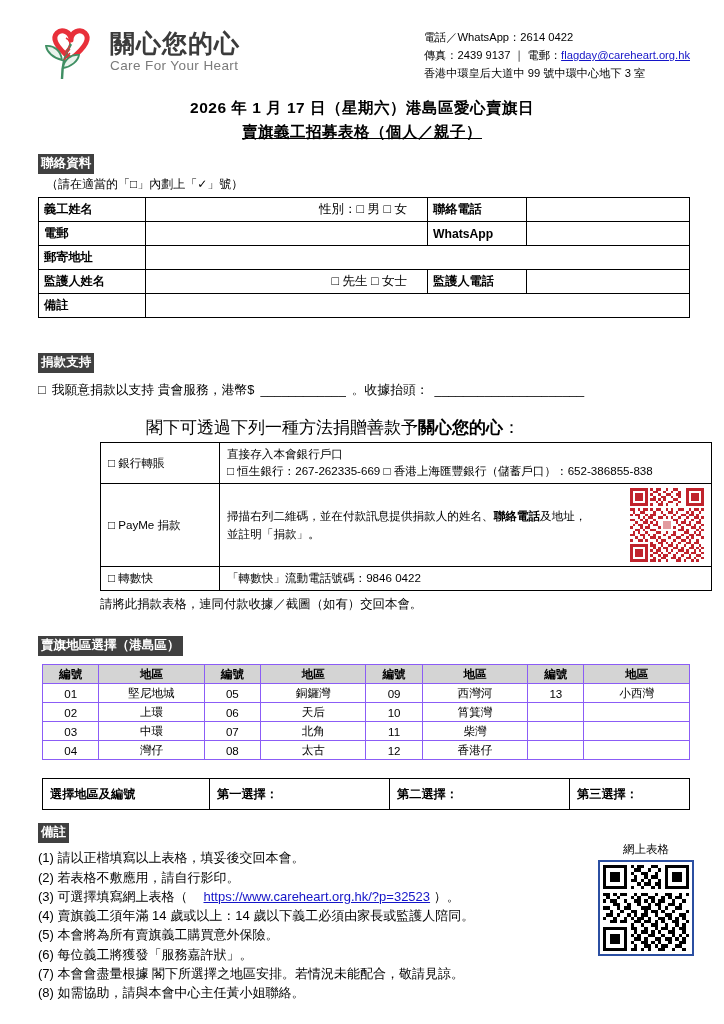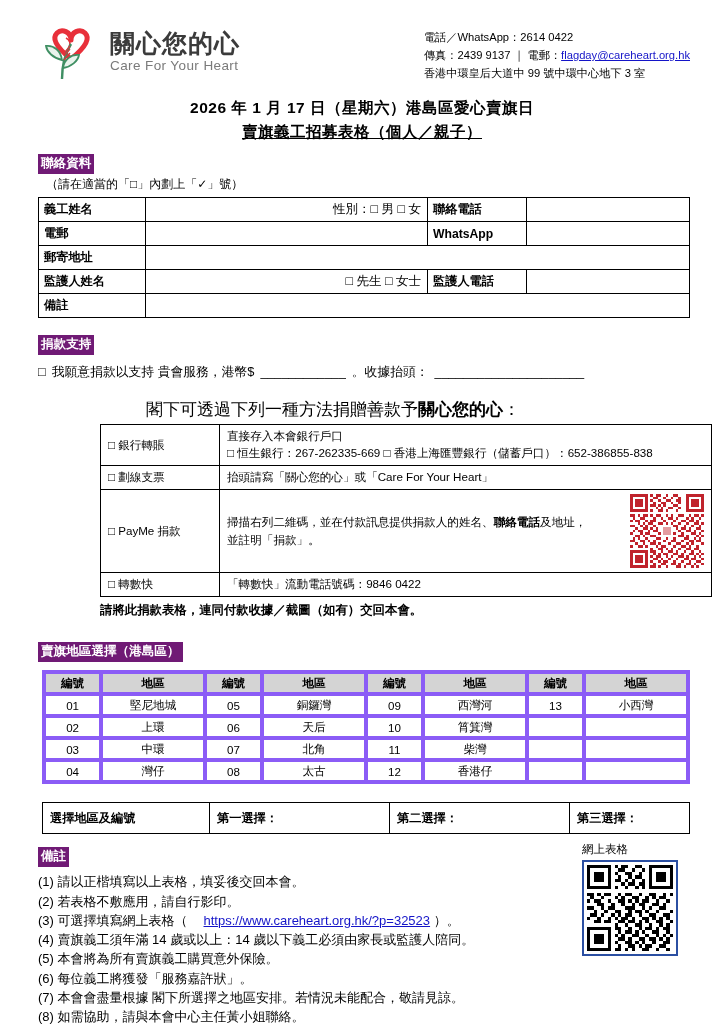--- a/index.html
+++ b/index.html
@@ -22,59 +22,59 @@
   .logo-text-cn { font-size: 25px; font-weight: bold; letter-spacing: 1px; color: #3b3b3b; line-height: 1.05; }
   .logo-text-en { font-size: 13.5px; color: #7a7a7a; letter-spacing: 0.4px; line-height: 1.2; margin-top: 1px; }
   .contact { text-align: left; font-size: 11.2px; line-height: 1.62; padding-top: 6px; }
   .contact a { color: #1414c8; text-decoration: underline; }
 
   
   .doc-title { text-align: center; font-size: 15.5px; font-weight: bold; margin-top: 14px; line-height: 1.55; letter-spacing: .5px; }
   .doc-title .u { text-decoration: underline; }
 
   
-  .sec-head { display: inline-block; background: #701a75; color: #ffffff; font-weight: bold; font-size: 12.6px; padding: 1px 3px 2px 3px; }
+  .sec-head { display: inline-block; background: #404040; color: #ffffff; font-weight: bold; font-size: 12.6px; padding: 1px 3px 2px 3px; }
   .sec-wrap { padding: 0 34px 0 38px; }
   .subnote { font-size: 12px; margin: 2px 0 4px 8px; }
 
   
   table { border-collapse: collapse; width: 100%; font-size: 12px; }
   .t-contact td { border: 1px solid #000; height: 21px; padding: 1px 5px; vertical-align: middle; }
   .t-contact td.lbl { width: 96px; font-weight: bold; font-size: 12.2px; white-space: nowrap; }
-  .t-contact td.mid { text-align: right; padding-right: 6px; }
+  .t-contact td.mid { text-align: right; padding-right: 20px; }
   .t-contact td.lbl2 { width: 88px; font-weight: bold; font-size: 12.2px; white-space: nowrap; }
   .t-contact td.val { width: 152px; }
   .cb { font-size: 12.5px; }
 
   
   .don-line { font-size: 12.8px; margin-top: 9px; display: flex; align-items: baseline; gap: 6px; }
   .don-note { font-size: 10.8px; margin: 2px 0 0 30px; }
   .route-line { font-size: 17px; margin: 17px 0 3px 108px; }
   .route-line b { font-weight: bold; }
 
   .t-pay { width: 612px; margin-left: 62px; }
   .t-pay td { border: 1px solid #000; font-size: 11.6px; padding: 4px 7px; vertical-align: middle; }
   .t-pay td.m { width: 104px; white-space: nowrap; }
   .t-pay .qrcell { position: relative; }
-  .submit-line { font-size: 12.4px; font-weight: bold; margin: 5px 0 0 62px; }
+  .submit-line { font-size: 12.4px; font-weight: normal; margin: 5px 0 0 62px; }
 
   
   .t-dist { width: 648px; margin-left: 4px; font-size: 11.6px; }
-  .t-dist th, .t-dist td { border: 4px solid #8b5cf6; height: 18px; text-align: center; padding: 0; }
+  .t-dist th, .t-dist td { border: 1px solid #8b5cf6; height: 18px; text-align: center; padding: 0; }
   .t-dist th { background: #d4d4d4; font-weight: bold; }
   .t-dist .w-no { width: 56px; }
   .t-dist .w-dist { width: 106px; }
 
   .t-choice { width: 648px; margin-left: 4px; font-size: 12.2px; margin-top: 18px; }
   .t-choice td { border: 1px solid #000; height: 26px; padding: 2px 7px; font-weight: bold; vertical-align: middle; }
 
   
   .remarks { font-size: 13px; line-height: 1.48; margin-top: 5px; }
   .remarks a { color: #1414c8; text-decoration: underline; padding-left: 16px; }
-  .qr-online { position: absolute; right: 46px; top: 842px; text-align: left; }
+  .qr-online { position: absolute; right: 30px; top: 842px; text-align: center; }
   .qr-online .cap { font-size: 11.5px; margin-bottom: 3px; }
   .footer { position: absolute; left: 40px; right: 36px; bottom: 22px; display: flex; justify-content: space-between; font-size: 11px; }
 
   
   .qr { display: block; background: #fff; }
   .qr.framed { border: 2px solid #2b4fa2; padding: 3px; }
 </style>
 </head>
 <body>
 
@@ -141,21 +141,21 @@
         <td class="val"></td>
       </tr>
       <tr>
         <td class="lbl">備註</td>
         <td colspan="3"></td>
       </tr>
     </tbody>
       </table>
   </div>
 
-  <div class="sec-wrap" style="margin-top:16px;">
+  <div class="sec-wrap" style="margin-top:34px;">
     <div class="sec-head">捐款支持</div>
 
     <div class="don-line">
       <span>□</span>
       <span>我願意捐款以支持 貴會服務，港幣$</span>
         <span>____________</span>
         <span>。收據抬頭：</span>
         <span>_____________________</span>
     </div>
 
@@ -164,24 +164,20 @@
     </div>
 
     <table class="t-pay">
       <tbody>
           <tr>
         <td class="m">□ 銀行轉賬</td>
         <td>
           <div>直接存入本會銀行戶口</div>
           <div style="margin-top:2px;">□  恒生銀行：267-262335-669        □  香港上海匯豐銀行（儲蓄戶口）：652-386855-838</div>
         </td>
-      </tr>
-      <tr>
-        <td class="m">□ 劃線支票</td>
-        <td>抬頭請寫「關心您的心」或「Care For Your Heart」</td>
       </tr>
       <tr>
         <td class="m">□ PayMe 捐款</td>
         <td class="qrcell">
           <div style="display:flex; align-items:center; justify-content:space-between; gap:28px;">
             <div style="flex:1 1 auto;">
               <div>掃描右列二維碼，並在付款訊息提供捐款人的姓名、<b>聯絡電話</b>及地址，</div>
               <div style="margin-top:3px;">並註明「捐款」。</div>
             </div>
             <div>

